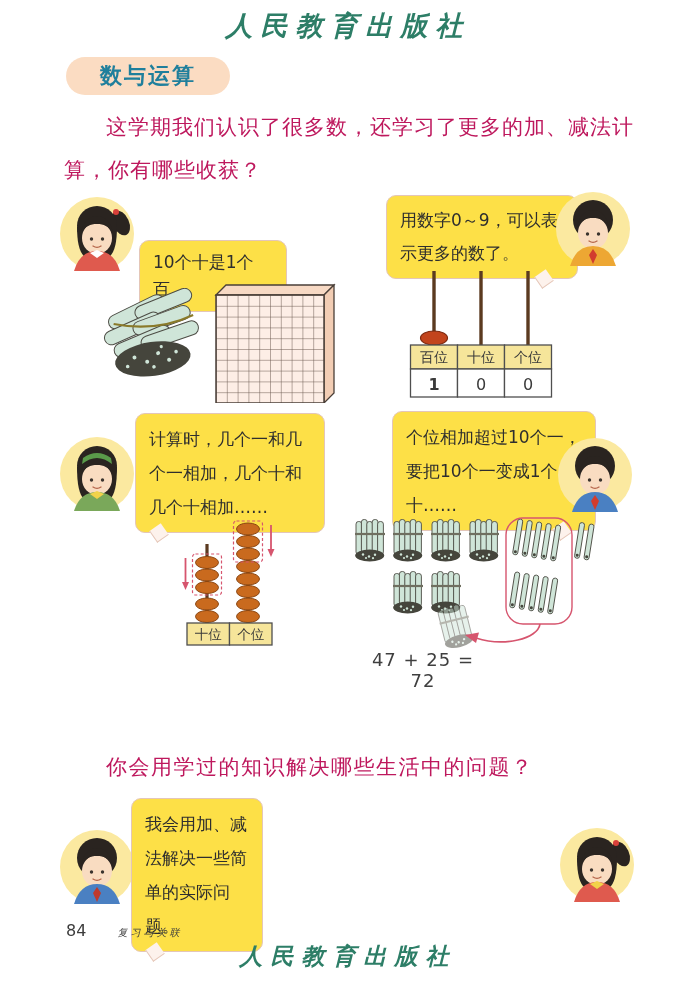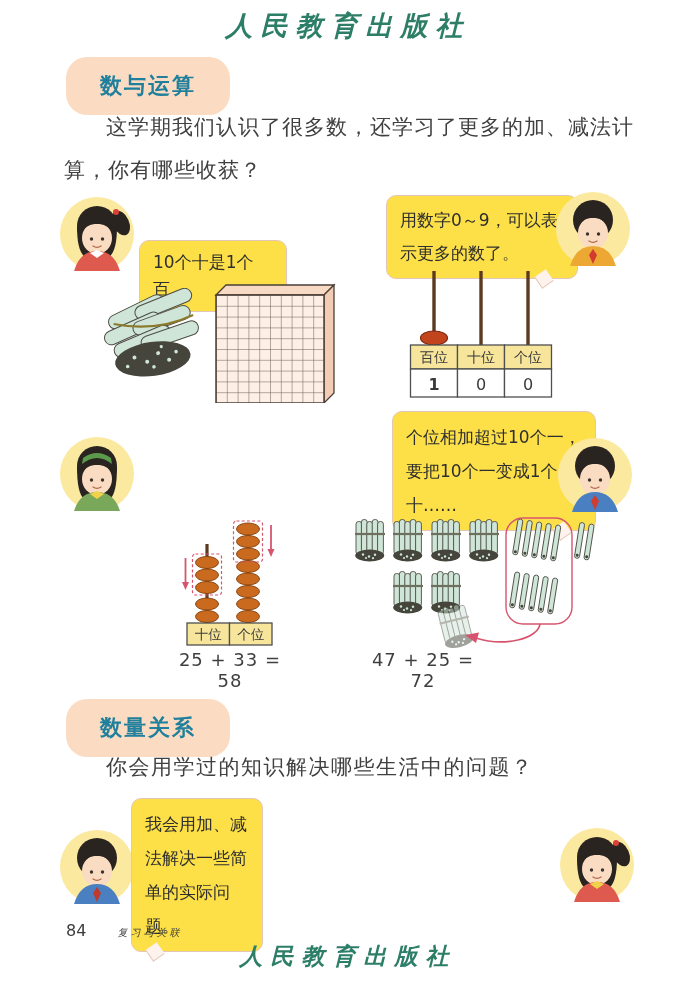--- a/index.html
+++ b/index.html
@@ -6,25 +6,25 @@
   #page{position:relative;width:696px;height:983px;background:#ffffff;overflow:hidden;
         font-family:"DejaVu Sans",sans-serif;color:#2e2e2e;border-radius:21px;}
   .abs{position:absolute;}
 
   .logo{width:696px;text-align:center;font-family:"DejaVu Serif",serif;
         font-weight:bold;font-style:italic;color:#2d7e67;letter-spacing:8px;}
   .logo-top{top:8px;left:0;font-size:27px;}
   .logo-bottom{top:941px;left:0;font-size:23px;}
 
   .pill{background:#fbdcc2;color:#1f7f9c;font-weight:bold;font-size:22px;
-        letter-spacing:2px;border-radius:21px;padding:16px 34px;line-height:26px;}
+        letter-spacing:2px;border-radius:21px;padding:6px 34px;line-height:26px;}
   .pill1{left:66px;top:57px;}
   .pill2{left:66px;top:699px;}
 
-  .para{width:570px;font-size:21px;line-height:43px;color:#404040;
+  .para{width:570px;font-size:21px;line-height:43px;color:#be185d;
         text-indent:2em;letter-spacing:1px;}
   .para1{left:64px;top:106px;}
   .para2{left:64px;top:746px;letter-spacing:1.5px;}
 
   .avatar{width:74px;height:74px;}
   .avatar svg{display:block;}
 
   .bubble{background:#fde047;border:1.5px solid #e4c6b8;border-radius:10px;
           padding:8px 13px;font-size:17px;line-height:34px;color:#2e2e2e;
           box-sizing:border-box;word-break:break-all;}
@@ -166,20 +166,21 @@
       <ellipse cx="37" cy="42" rx="15" ry="16" fill="#f9dcc1"></ellipse>
       <path d="M21 37c2-12 9-17 16-17s14 5 16 17c-5-7-9-9-16-9s-11 2-16 9z" fill="#2a2420"></path>
       <path d="M22 27q15-12 30 0l-1-6q-14-10-28 0z" fill="#5a9a4a"></path>
       <circle cx="31.5" cy="43" r="1.7" fill="#3a332e"></circle>
         <circle cx="42.5" cy="43" r="1.7" fill="#3a332e"></circle>
       <path d="M33 50q4 2.6 8 0" stroke="#b5654a" stroke-width="1.3" fill="none" stroke-linecap="round"></path>
       <path d="M14 74q6-19 23-19t23 19z" fill="#7aa85a"></path>
       <path d="M30 57l7 5 7-5-7-3z" fill="#f2d24a"></path>
     </svg>
   </div>
+  <div class="abs bubble tail-l b3">计算时，几个一和几个一相加，几个十和几个十相加……</div>
 
   <div class="abs bubble tail-r b4">个位相加超过10个一，要把10个一变成1个十……</div>
   <div class="abs avatar" style="left:558px;top:438px;">
     <svg width="74" height="74" viewBox="0 0 74 74">
       <circle cx="37" cy="37" r="37" fill="#fbe9a0"></circle>
       <circle cx="37" cy="28" r="20" fill="#2a2420"></circle>
       <ellipse cx="37" cy="41" rx="15" ry="16" fill="#f9dcc1"></ellipse>
       <path d="M21 36c2-13 9-18 16-18s14 5 16 18c-5-8-9-10-16-10s-11 2-16 10z" fill="#2a2420"></path>
       <circle cx="31.5" cy="42" r="1.7" fill="#3a332e"></circle>
         <circle cx="42.5" cy="42" r="1.7" fill="#3a332e"></circle>
@@ -219,21 +220,20 @@
         <polygon points="87.5,31 94.5,31 91,39" fill="#d6556e"></polygon>
       </g>
       <g stroke="#4f4f4f" stroke-width="1.3">
         <rect x="7" y="105" width="42.5" height="22" fill="#f6e59a"></rect>
         <rect x="49.5" y="105" width="42.5" height="22" fill="#f6e59a"></rect>
       </g>
       <text x="28.2" y="121" font-size="13.5" text-anchor="middle">十位</text>
       <text x="70.8" y="121" font-size="13.5" text-anchor="middle">个位</text>
     </svg>
   </div>
-  <div class="abs equation eq1">25 + 33 = 58</div>
 
   <div class="abs" style="left:352px;top:517px;">
     <svg width="245" height="135" viewBox="0 0 245 135">
       <defs>
         <g id="b10">
           <g fill="#cfe5d8" stroke="#4c4c44" stroke-width="0.9">
             <rect x="0" y="2.5" width="5.8" height="33" rx="2.6"></rect>
             <rect x="5.4" y="0.5" width="5.8" height="33" rx="2.6"></rect>
             <rect x="10.8" y="2.5" width="5.8" height="33" rx="2.6"></rect>
             <rect x="16.2" y="0.5" width="5.8" height="33" rx="2.6"></rect>
@@ -283,21 +283,20 @@
         <use href="#b10"></use>
       </g>
       <g>
         <path d="M188 107 C 186 122, 152 130, 124 121" fill="none" stroke="#d6556e" stroke-width="1.7"></path>
         <polygon points="113,118 127,115.5 124,126" fill="#d6556e"></polygon>
       </g>
     </svg>
   </div>
   <div class="abs equation eq2">47 + 25 = 72</div>
 
-  <div class="abs pill pill2">数量关系</div>
 
   <div class="abs para para2">你会用学过的知识解决哪些生活中的问题？</div>
 
   <div class="abs avatar" style="left:60px;top:830px;">
     <svg width="74" height="74" viewBox="0 0 74 74">
       <circle cx="37" cy="37" r="37" fill="#fbe9a0"></circle>
       <circle cx="37" cy="28" r="20" fill="#2a2420"></circle>
       <ellipse cx="37" cy="41" rx="15" ry="16" fill="#f9dcc1"></ellipse>
       <path d="M21 36c2-13 9-18 16-18s14 5 16 18c-5-8-9-10-16-10s-11 2-16 10z" fill="#2a2420"></path>
       <circle cx="31.5" cy="42" r="1.7" fill="#3a332e"></circle>

